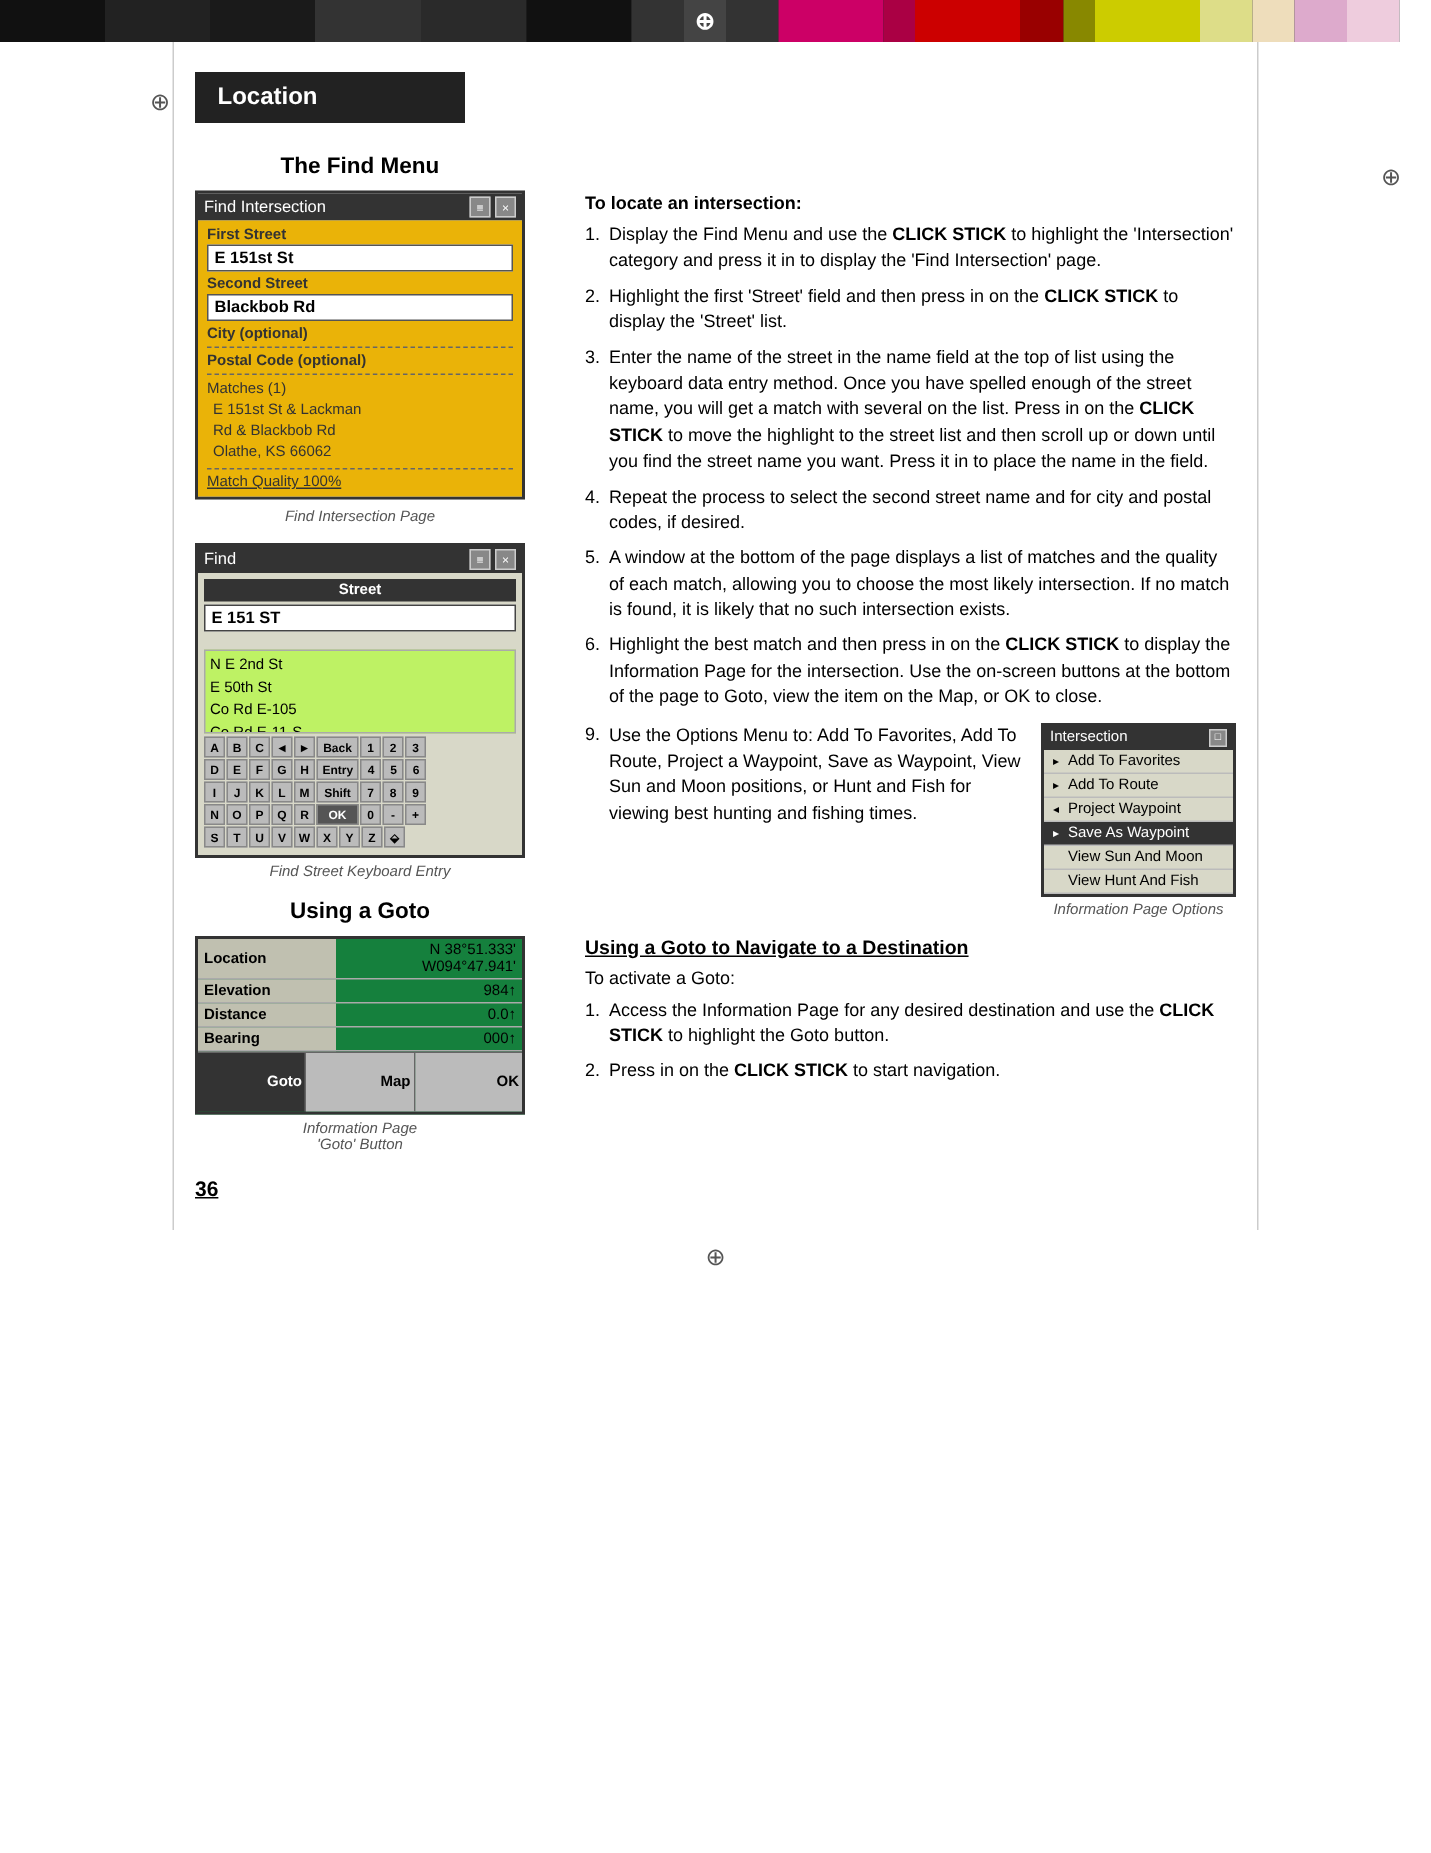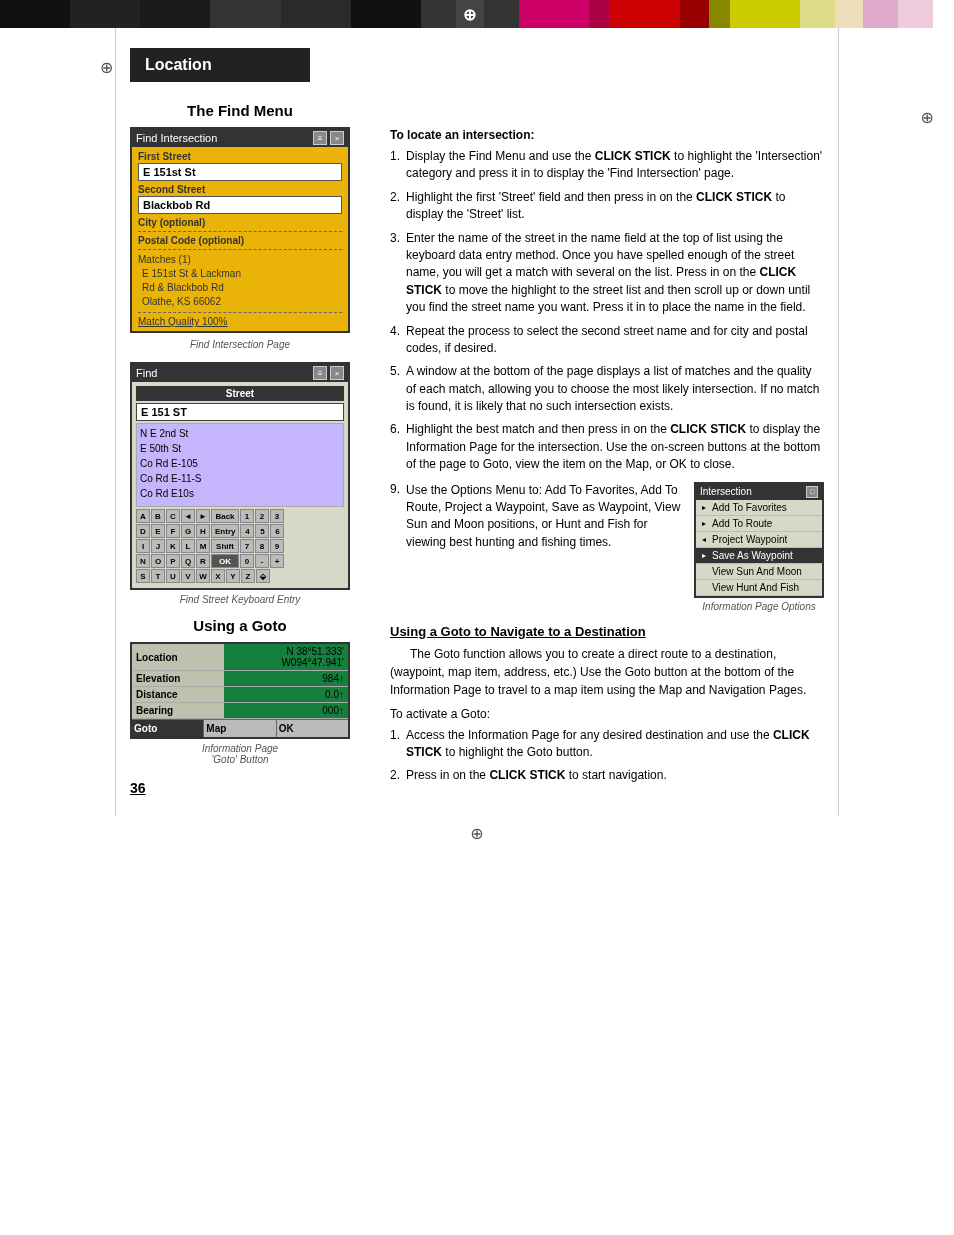--- a/index.html
+++ b/index.html
@@ -176,29 +176,29 @@
       background: #333;
       text-align: center;
       padding: 2px;
       margin-bottom: 2px;
     }
     .street-input-field {
       background: #fff;
       border: 1px solid #444;
       padding: 2px 4px;
       font-size: 11px;
-      margin-bottom: 2px;
+      margin-bottom: 12px;
       font-weight: bold;
     }
     .street-list {
-      background: #c4b5fd;
+      background: #bef264;
       font-size: 10px;
       line-height: 1.5;
       padding: 2px 0;
-      height: 84px;
+      height: 56px;
       overflow: hidden;
       border: 1px solid #aaa;
     }
     .street-list-item {
       padding: 0 3px;
     }
     .keyboard-rows {
       margin-top: 2px;
     }
     .key-row {
@@ -242,22 +242,22 @@
     }
     .goto-table td:last-child {
       text-align: right;
     }
     .goto-buttons {
       display: flex;
       border-top: 1px solid #666;
     }
     .goto-btn {
       flex: 1;
-      text-align: left;
-      padding: 3px 2px;
+      text-align: right;
+      padding: 14px 2px;
       font-size: 10px;
       font-weight: bold;
       border-right: 1px solid #666;
       background: #bbb;
     }
     .goto-btn:last-child { border-right: none; }
     .goto-btn.selected { background: #333; color: #fff; }
 
     
     .page-number {
@@ -639,21 +639,20 @@
               <span class="item-dot"> </span>View Hunt And Fish
             </div>
           </div>
         </div>
         <div class="intersection-caption">Information Page Options</div>
       </div>
     </div>
 
     <div class="section-divider-title">Using a Goto to Navigate to a Destination</div>
 
-    <div class="body-text">The Goto function allows you to create a direct route to a destination, (waypoint, map item, address, etc.) Use the Goto button at the bottom of the Information Page to travel to a map item using the Map and Navigation Pages.</div>
 
     <div class="sub-section-title">To activate a Goto:</div>
 
     <ol class="instruction-list">
       <li>
         <span class="num">1.</span>
         <span class="text">Access the Information Page for any desired destination and use the <span class="bold-text">CLICK STICK</span> to highlight the Goto button.</span>
       </li>
       <li>
         <span class="num">2.</span>

